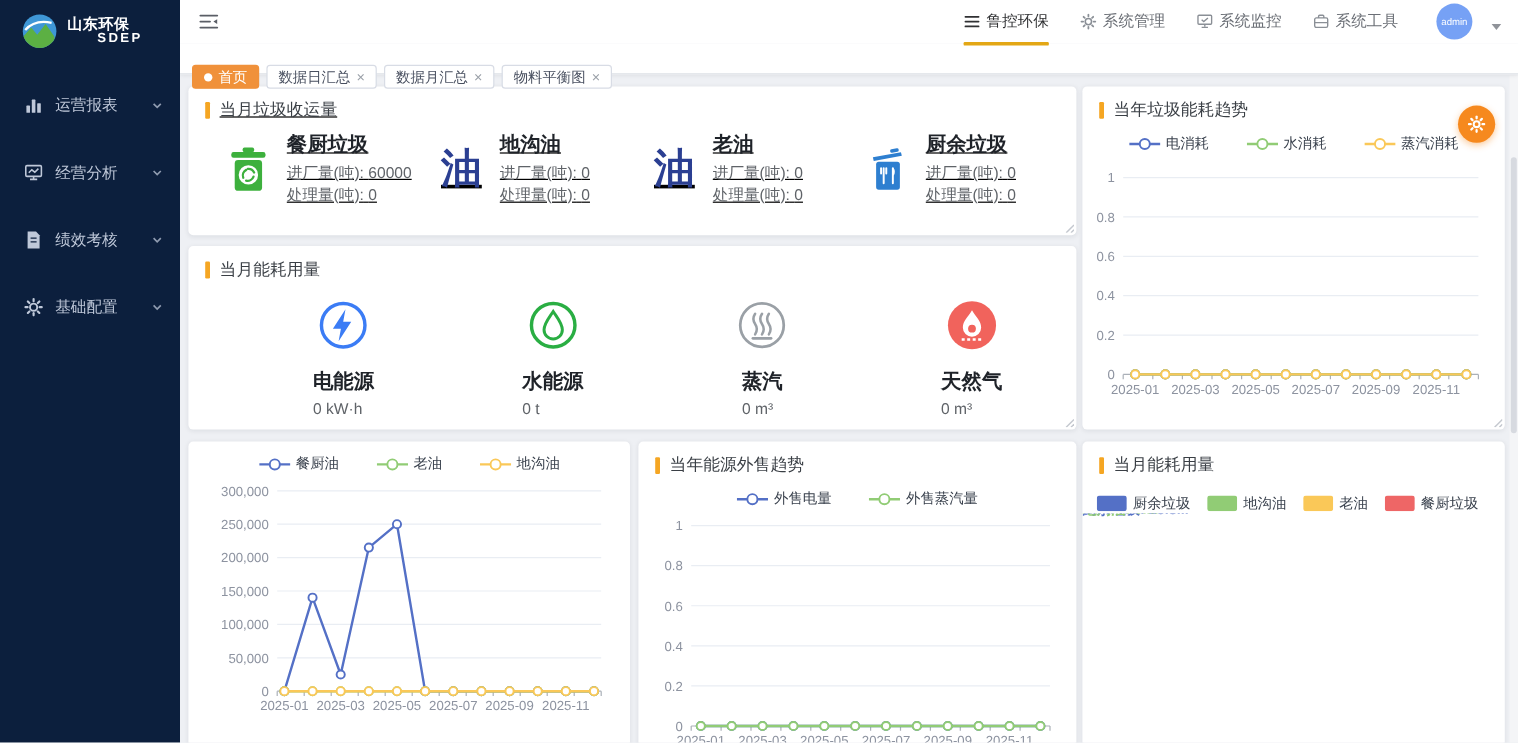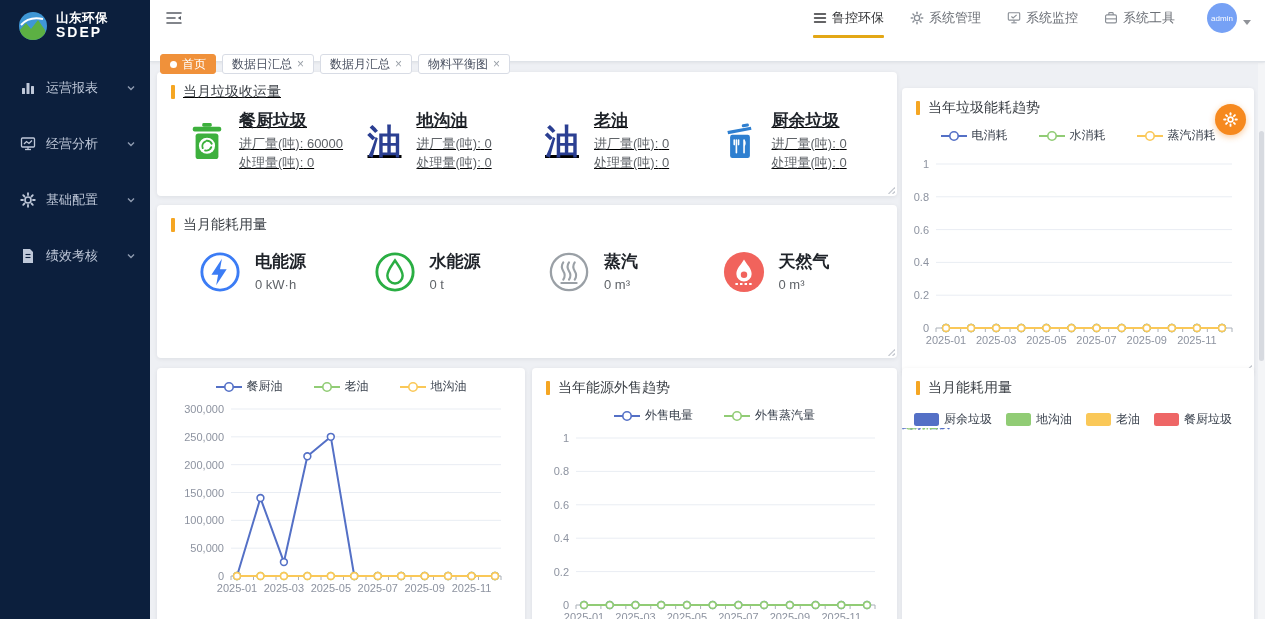--- a/index.html
+++ b/index.html
@@ -5,72 +5,72 @@
   * { margin:0; padding:0; box-sizing:border-box; }
   html,body { width:1265px; height:619px; overflow:hidden; }
   body { font-family:"Liberation Sans","DejaVu Sans",sans-serif; background:#eef0f4; position:relative; }
   .app { position:absolute; inset:0; width:1265px; height:619px; overflow:hidden; background:#eef0f4;padding-left:12px; }
 
   
   .sidebar { position:absolute; left:0; top:0; width:150px; height:619px; background:#0c1f3d; z-index:5; }
   .logo { display:flex; align-items:center; gap:8px; padding:11px 10px 11px 18px; cursor:pointer; }
   .logo-text { color:#fff; line-height:1.05; }
   .logo-title { font-size:12.5px; font-weight:bold; letter-spacing:.5px; }
-  .logo-sub { font-size:14px; font-weight:bold; letter-spacing:2px; }
+  .logo-sub { font-size:11px; font-weight:bold; letter-spacing:2px;margin-left:25px; }
   .menu { margin-top:8px; }
   .menu-item { display:flex; align-items:center; height:56px; padding:0 14px 0 20px; color:#bfc8d9; font-size:13px; cursor:pointer; }
   .menu-item .mi-icon { width:16px; height:16px; margin-right:10px; flex:0 0 auto; color:#bfc8d9; }
   .menu-item .mi-label { flex:1; }
   .menu-item .mi-arrow { width:10px; height:10px; color:#8f9bb0; }
 
   
   .header { position:absolute; left:150px; top:0; right:0; height:36px; background:#fff; display:flex; align-items:center; padding:0 14px; z-index:4; }
   .collapse-btn { width:20px; height:20px; color:#5a5e66; cursor:pointer; }
   .header-right { margin-left:auto; display:flex; align-items:center; gap:26px; }
   .hnav-item { position:relative; display:flex; align-items:center; gap:5px; font-size:13px; color:#6b6f76; cursor:pointer; padding:4px 0; }
   .hnav-item .hn-icon { width:14px; height:14px; color:#8a8f96; }
   .hnav-item.active { color:#303133; }
   .hnav-item.active .hn-icon { color:#303133; }
   .hnav-item.active::after { content:""; position:absolute; left:0; right:0; bottom:-7px; height:3px; background:#e3a715; border-radius:1px; }
-  .avatar-wrap { display:flex; align-items:center; gap:6px; cursor:pointer; padding-left:6px; }
+  .avatar-wrap { display:flex; align-items:center; gap:16px; cursor:pointer; padding-left:6px; }
   .avatar { width:30px; height:30px; border-radius:50%; background:#76a1f5; color:#fff; font-size:8px; display:flex; align-items:center; justify-content:center; }
   .caret-down { width:0; height:0; border-left:4px solid transparent; border-right:4px solid transparent; border-top:5px solid #909399; margin-top:8px; }
 
   
   .tabbar { position:absolute; left:150px; top:36px; right:0; height:26px; background:#fff; border-bottom:1px solid #dfe3e8; box-shadow:0 1px 3px rgba(0,0,0,.06); display:flex; align-items:center; gap:6px; padding:0 10px; z-index:3; }
   .tab { display:flex; align-items:center; gap:5px; height:20px; padding:0 9px; font-size:12px; border:1px solid #d8dce5; border-radius:3px; background:#fff; color:#495060; cursor:pointer; white-space:nowrap;margin-top:31px; }
   .tab .tab-dot { width:7px; height:7px; border-radius:50%; background:#fff; display:none; }
   .tab.active { background:#f0913a; border-color:#f0913a; color:#fff; }
   .tab.active .tab-dot { display:block; }
   .tab .tab-close { font-size:12px; color:#9aa0a8; line-height:1; }
 
   
   .main { position:absolute; left:150px; top:62px; right:0; bottom:0; }
   .card { position:absolute; background:#fff; border-radius:4px; box-shadow:0 1px 4px rgba(0,21,41,.08); overflow:hidden; }
   .card-title { display:flex; align-items:center; font-size:14px; color:#3a3f45; font-weight:500; padding:11px 14px 0 14px; }
   .accent-bar { width:4px; height:14px; background:#f5a623; border-radius:1px; margin-right:8px; flex:0 0 auto; }
   .resize-handle { position:absolute; right:2px; bottom:2px; width:9px; height:9px; cursor:nwse-resize; }
 
   .card-waste   { left:7px;   top:10px;  width:740px; height:124px;text-decoration:underline; }
   .card-energy  { left:7px;   top:143px; width:740px; height:153px; }
-  .card-etrend  { left:752px; top:10px;  width:352px; height:286px;margin-top:16px; }
+  .card-etrend  { left:752px; top:10px;  width:352px; height:286px; }
   .card-oil     { left:7px;   top:306px; width:368px; height:300px; }
   .card-esale   { left:382px; top:306px; width:365px; height:300px; }
   .card-pie     { left:752px; top:306px; width:352px; height:300px; }
 
   
   .stat-row { display:flex; padding-left:30px; margin-top:8px; }
   .stat-item { width:185px; display:flex; align-items:center; gap:12px; }
   .stat-icon { flex:0 0 auto; width:40px; display:flex; align-items:center; justify-content:center; }
   .stat-name { font-size:17px; font-weight:bold; color:#1f2329; margin-bottom:3px; white-space:nowrap; }
   .stat-line { font-size:13px; color:#5f6368; line-height:1.45; white-space:nowrap; }
   .oil-char { font-family:"DejaVu Serif","Liberation Serif",serif; font-size:34px; font-weight:bold; color:#2b3f92; line-height:1; }
 
   .energy-row { display:flex; padding-left:42px; margin-top:16px; }
-  .energy-item { width:185px; display:flex; align-items:center; gap:14px; }
+  .energy-item { width:185px; display:flex; align-items:center; gap:14px;flex-direction:column; }
   .energy-ring { flex:0 0 auto; width:42px; height:42px; }
 
   
   .chart-box { position:relative; }
   .chart-legend { display:flex; justify-content:center; align-items:center; gap:31px; margin-top:10px; }
   .legend-item { display:flex; align-items:center; gap:5px; font-size:12px; color:#39414d; cursor:pointer; }
   .pie-legend { display:flex; align-items:center; gap:14px; margin:14px 0 0 12px; }
   .fab { position:absolute; right:8px; top:16px; width:31px; height:31px; border-radius:50%; background:#f6891e; border:none; display:flex; align-items:center; justify-content:center; cursor:pointer; box-shadow:0 2px 6px rgba(246,137,30,.45); z-index:2; }
   .fab svg { width:15px; height:15px; color:#fff; }
 
@@ -133,50 +133,50 @@
         </span>
         <span class="mi-label">经营分析</span>
         <span class="mi-arrow">
           <svg viewBox="0 0 10 10" fill="none" stroke="currentColor" stroke-width="1.4">
               <polyline points="2,3.5 5,6.5 8,3.5"></polyline>
             </svg>
         </span>
       </div>
       <div class="menu-item">
         <span class="mi-icon">
+          <svg viewBox="0 0 16 16">
+              <path d="M3,1 h7 l3,3 v11 h-10 z" fill="currentColor"></path>
+              <line x1="5.5" y1="6.5" x2="10.5" y2="6.5" stroke="#0c1f3d" stroke-width="1.1"></line>
+              <line x1="5.5" y1="9.5" x2="10.5" y2="9.5" stroke="#0c1f3d" stroke-width="1.1"></line>
+            </svg>
+        </span>
+        <span class="mi-label">绩效考核</span>
+        <span class="mi-arrow">
+          <svg viewBox="0 0 10 10" fill="none" stroke="currentColor" stroke-width="1.4">
+              <polyline points="2,3.5 5,6.5 8,3.5"></polyline>
+            </svg>
+        </span>
+      </div>
+      <div class="menu-item">
+        <span class="mi-icon">
           <svg viewBox="0 0 16 16" fill="none" stroke="currentColor">
               <circle cx="8" cy="8" r="3" stroke-width="1.6"></circle>
               <g stroke-width="1.8" stroke-linecap="round">
                 <line x1="8" y1="1.2" x2="8" y2="3"></line>
                 <line x1="8" y1="13" x2="8" y2="14.8"></line>
                 <line x1="1.2" y1="8" x2="3" y2="8"></line>
                 <line x1="13" y1="8" x2="14.8" y2="8"></line>
                 <line x1="3.2" y1="3.2" x2="4.5" y2="4.5"></line>
                 <line x1="11.5" y1="11.5" x2="12.8" y2="12.8"></line>
                 <line x1="3.2" y1="12.8" x2="4.5" y2="11.5"></line>
                 <line x1="11.5" y1="4.5" x2="12.8" y2="3.2"></line>
               </g>
             </svg>
         </span>
         <span class="mi-label">基础配置</span>
-        <span class="mi-arrow">
-          <svg viewBox="0 0 10 10" fill="none" stroke="currentColor" stroke-width="1.4">
-              <polyline points="2,3.5 5,6.5 8,3.5"></polyline>
-            </svg>
-        </span>
-      </div>
-      <div class="menu-item">
-        <span class="mi-icon">
-          <svg viewBox="0 0 16 16">
-              <path d="M3,1 h7 l3,3 v11 h-10 z" fill="currentColor"></path>
-              <line x1="5.5" y1="6.5" x2="10.5" y2="6.5" stroke="#0c1f3d" stroke-width="1.1"></line>
-              <line x1="5.5" y1="9.5" x2="10.5" y2="9.5" stroke="#0c1f3d" stroke-width="1.1"></line>
-            </svg>
-        </span>
-        <span class="mi-label">绩效考核</span>
         <span class="mi-arrow">
           <svg viewBox="0 0 10 10" fill="none" stroke="currentColor" stroke-width="1.4">
               <polyline points="2,3.5 5,6.5 8,3.5"></polyline>
             </svg>
         </span>
       </div>
     </nav>
   </aside>
 
   <header class="header">

